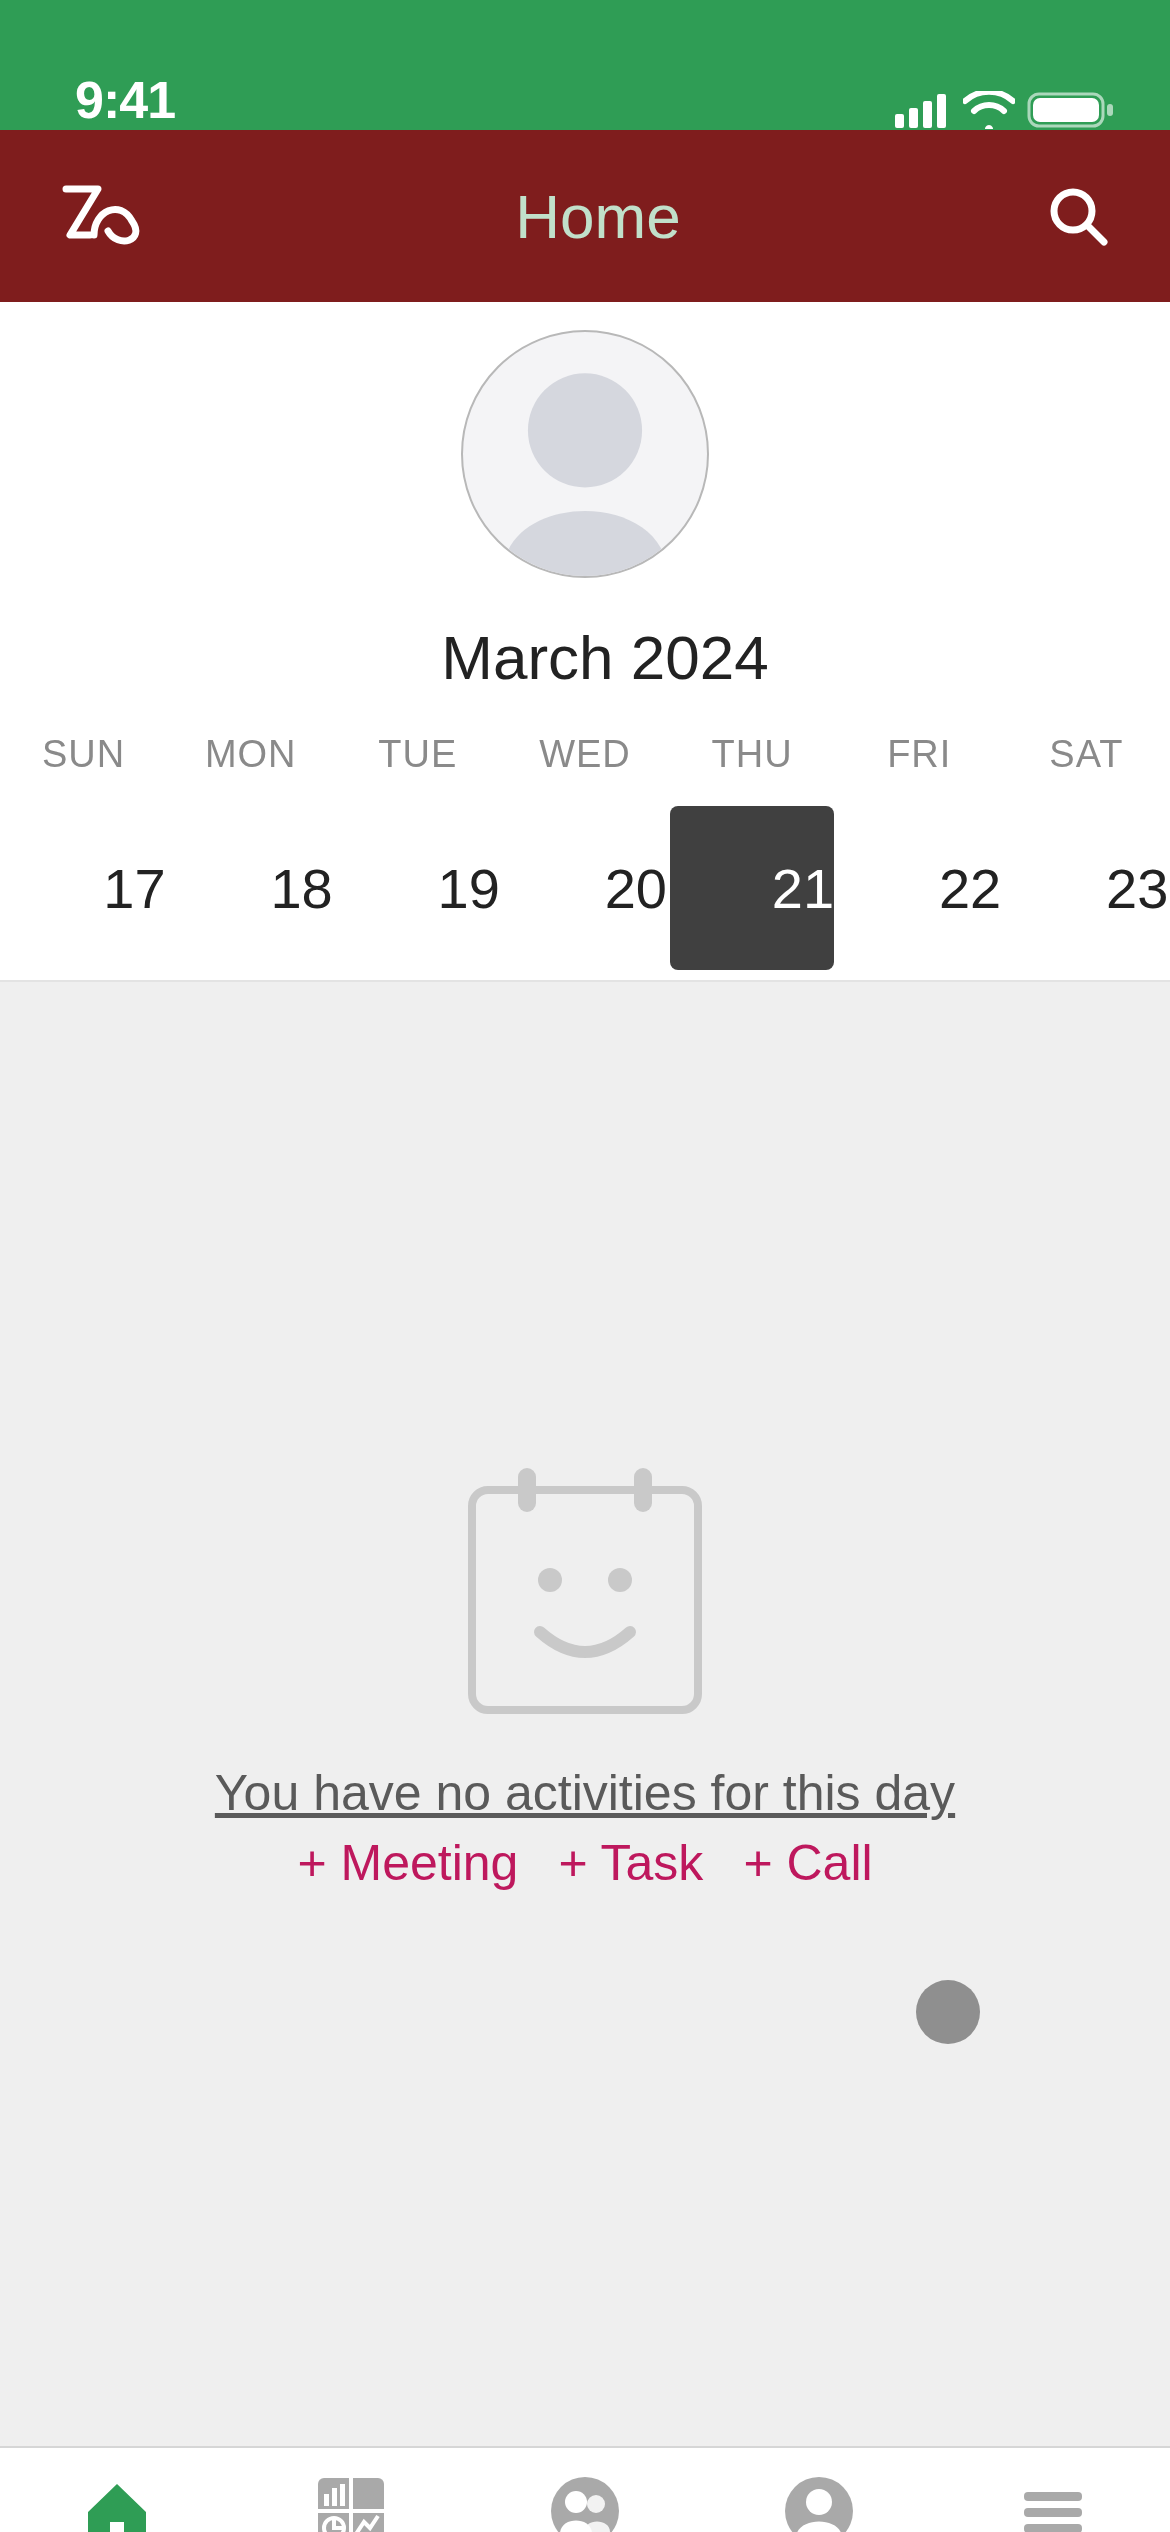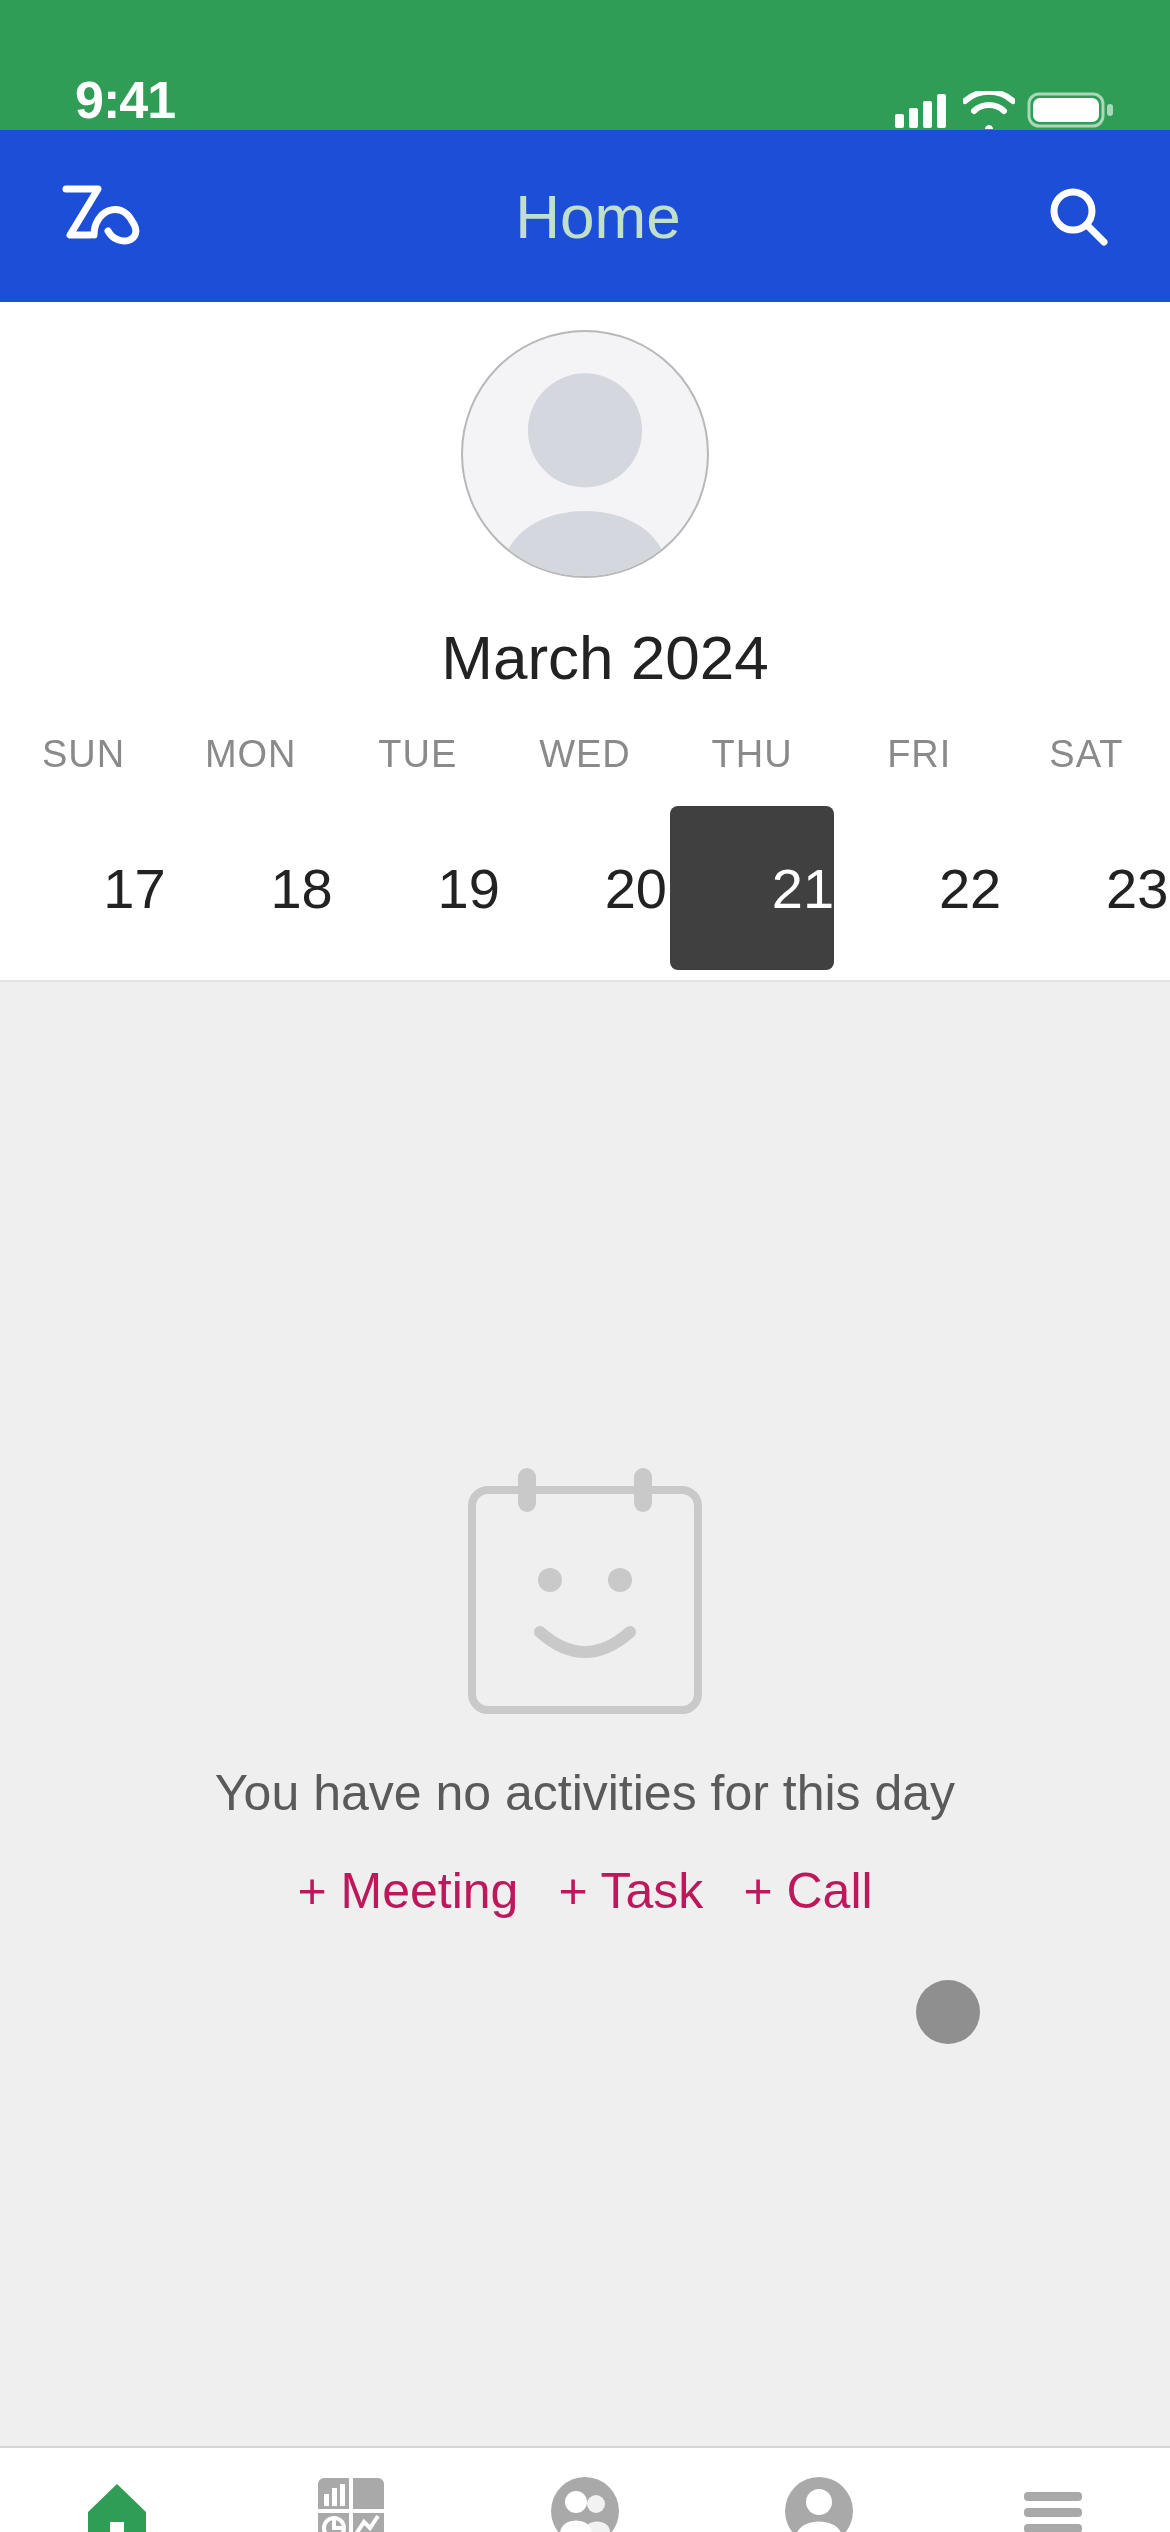--- a/index.html
+++ b/index.html
@@ -14,21 +14,21 @@
     justify-content: space-between;
     padding: 0 55px 0 75px;
     color: #ffffff;
   }
   .status-time { font-size: 52px; font-weight: 600; letter-spacing: -1px; }
   .status-icons { display: flex; align-items: center; gap: 12px; }
 
   
   .nav-bar {
     height: 172px;
-    background: #1d4ed8;
+    background: #7f1d1d;
     display: flex;
     align-items: center;
     justify-content: space-between;
     padding: 0 60px;
   }
   .nav-logo { width: 90px; height: 70px; }
   .nav-title { color: #c1e0ca; font-size: 62px; font-weight: 400; }
   .nav-search { width: 64px; height: 64px; }
 
   
@@ -94,21 +94,21 @@
     height: 1468px;
     background: #efefef;
     border-top: 2px solid #e3e3e3;
     border-bottom: 2px solid #d6d6d6;
     display: flex;
     flex-direction: column;
     align-items: center;
     padding-top: 480px;
   }
   .empty-icon { margin-bottom: 38px; }
-  .empty-text { font-size: 50px; color: #5a5a5a; margin-bottom: 40px; }
+  .empty-text { font-size: 50px; color: #5a5a5a; margin-bottom: 12px; text-decoration: underline; }
   .action-row { display: flex; gap: 40px; }
   .action-row span { color: #be185d; font-size: 50px; font-weight: 500; }
   .floating-dot {
     position: absolute;
     width: 64px; height: 64px;
     background: #8f8f8f; border-radius: 50%;
     left: 916px; top: 998px;
   }
 
   

